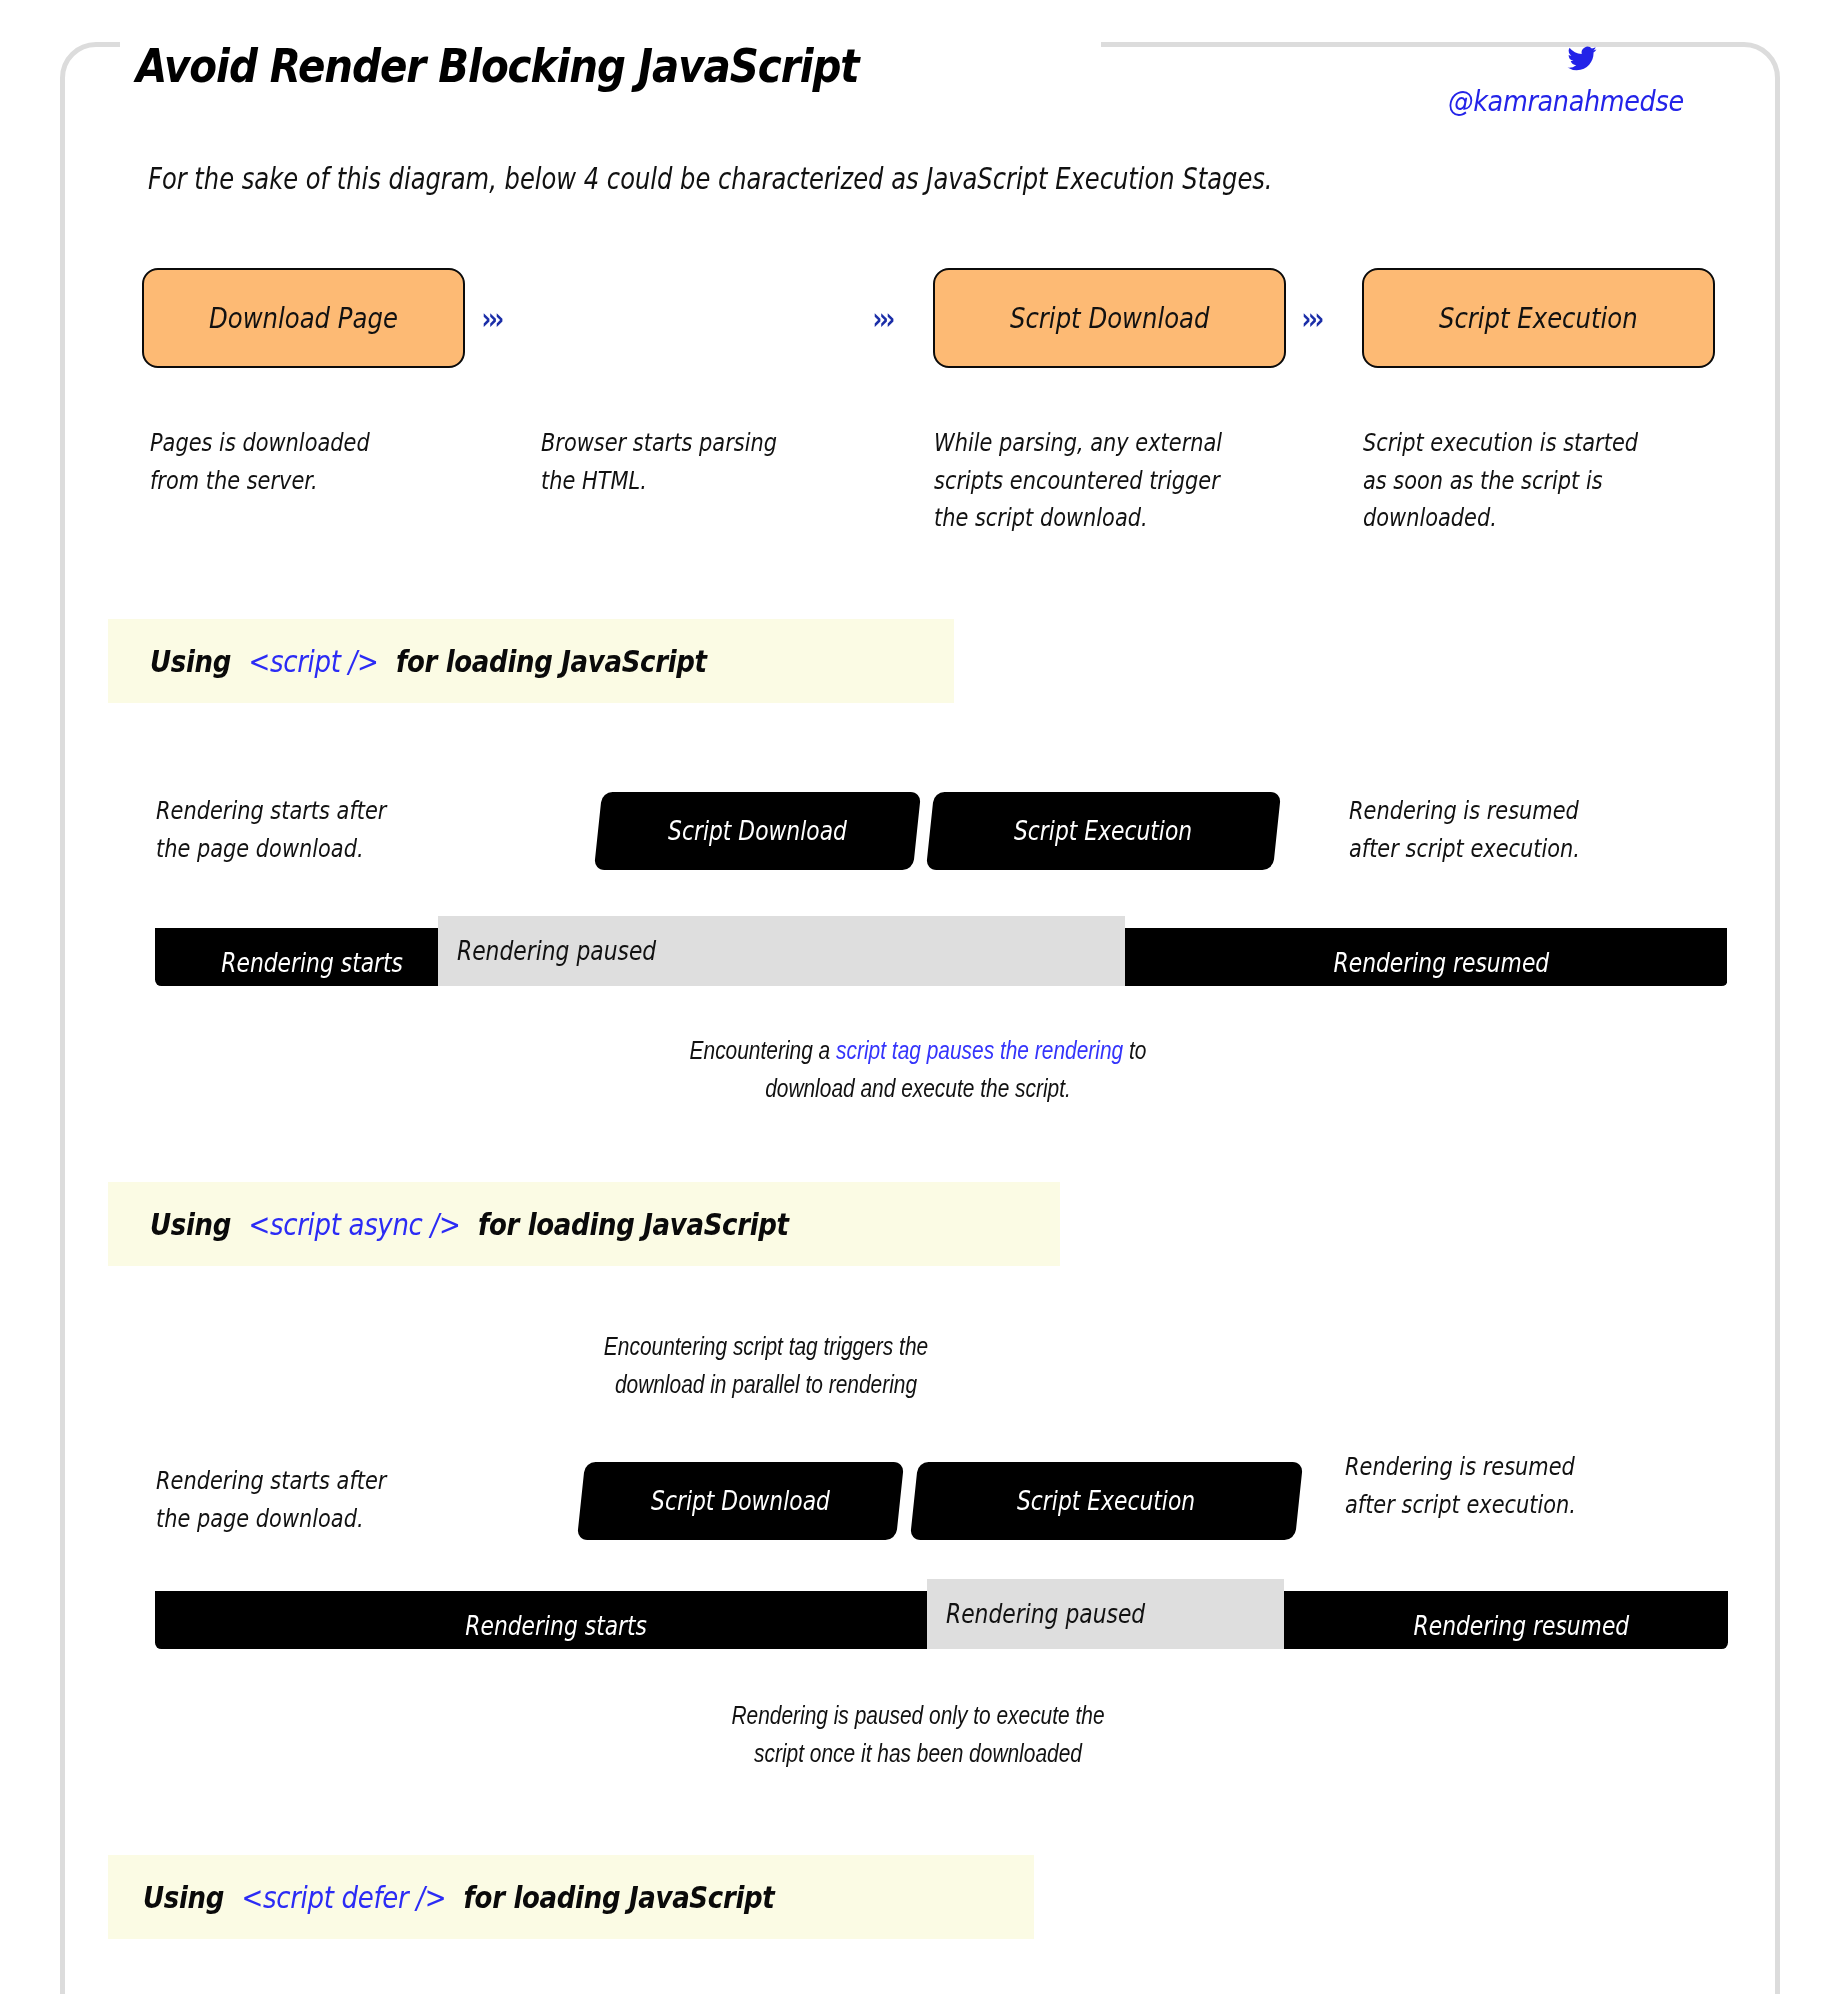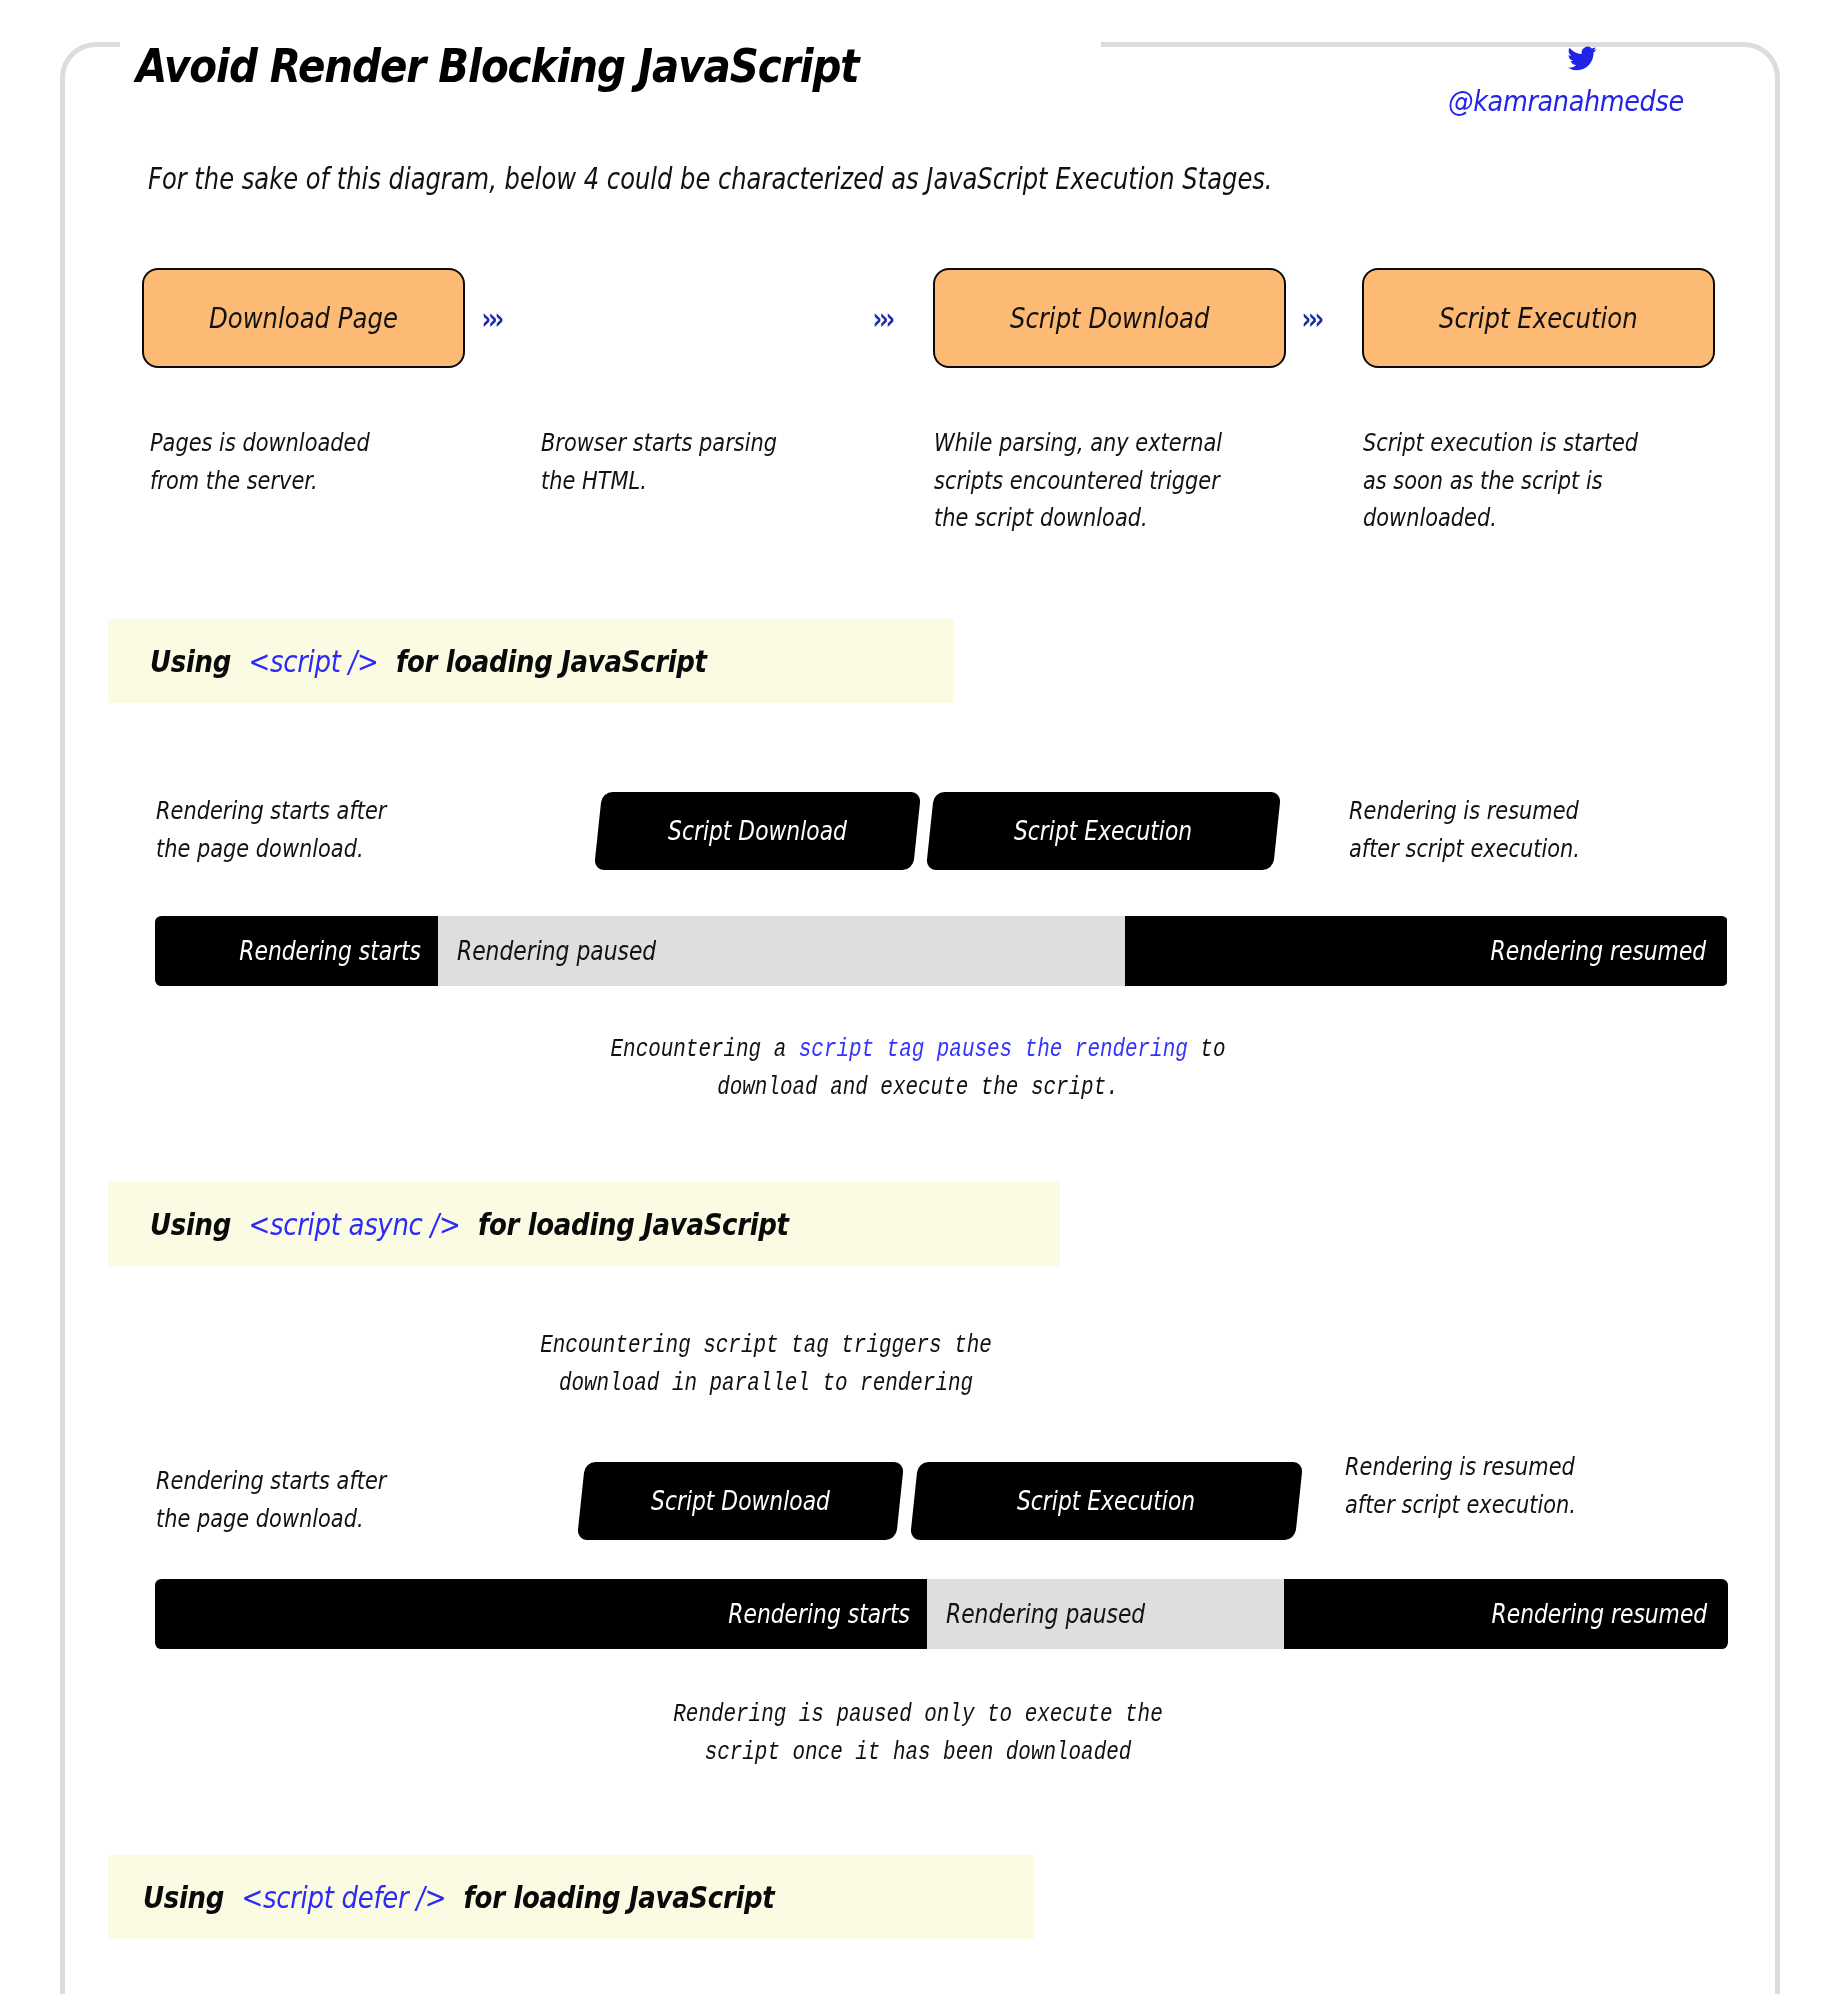--- a/index.html
+++ b/index.html
@@ -189,38 +189,38 @@
     font-family: "DejaVu Sans", sans-serif;
     font-style: italic;
     font-size: 26px;
     transform: scaleX(0.84);
     white-space: nowrap;
   }
   .seg.dark { background: #000000; }
   .seg.dark .sl { color: #ffffff; }
   .seg.gray { background: #dedede; }
   .seg.gray .sl { color: #111111; }
-  .seg.jc-start { justify-content: flex-end; padding-left: 31px; box-sizing: border-box; }
+  .seg.jc-start { justify-content: center; padding-left: 31px; box-sizing: border-box; margin-top: 12px; }
   .seg.jc-center { justify-content: flex-start; }
 
   
   .side {
     position: absolute;
     font-family: "DejaVu Sans", sans-serif;
     font-style: italic;
     font-size: 25.5px;
     line-height: 1.48;
     color: #111;
     transform: scaleX(0.82);
     transform-origin: left top;
     white-space: nowrap;
   }
   .cap {
     position: absolute;
-    font-family: Liberation Mono, monospace;
+    font-family: Liberation Sans, sans-serif;
     font-style: italic;
     font-size: 25.5px;
     line-height: 1.5;
     color: #111;
     text-align: center;
     white-space: nowrap;
   }
   .cap > div { transform: scaleX(0.82); }
   .cap .blue { color: #3434fb; }
 </style>

